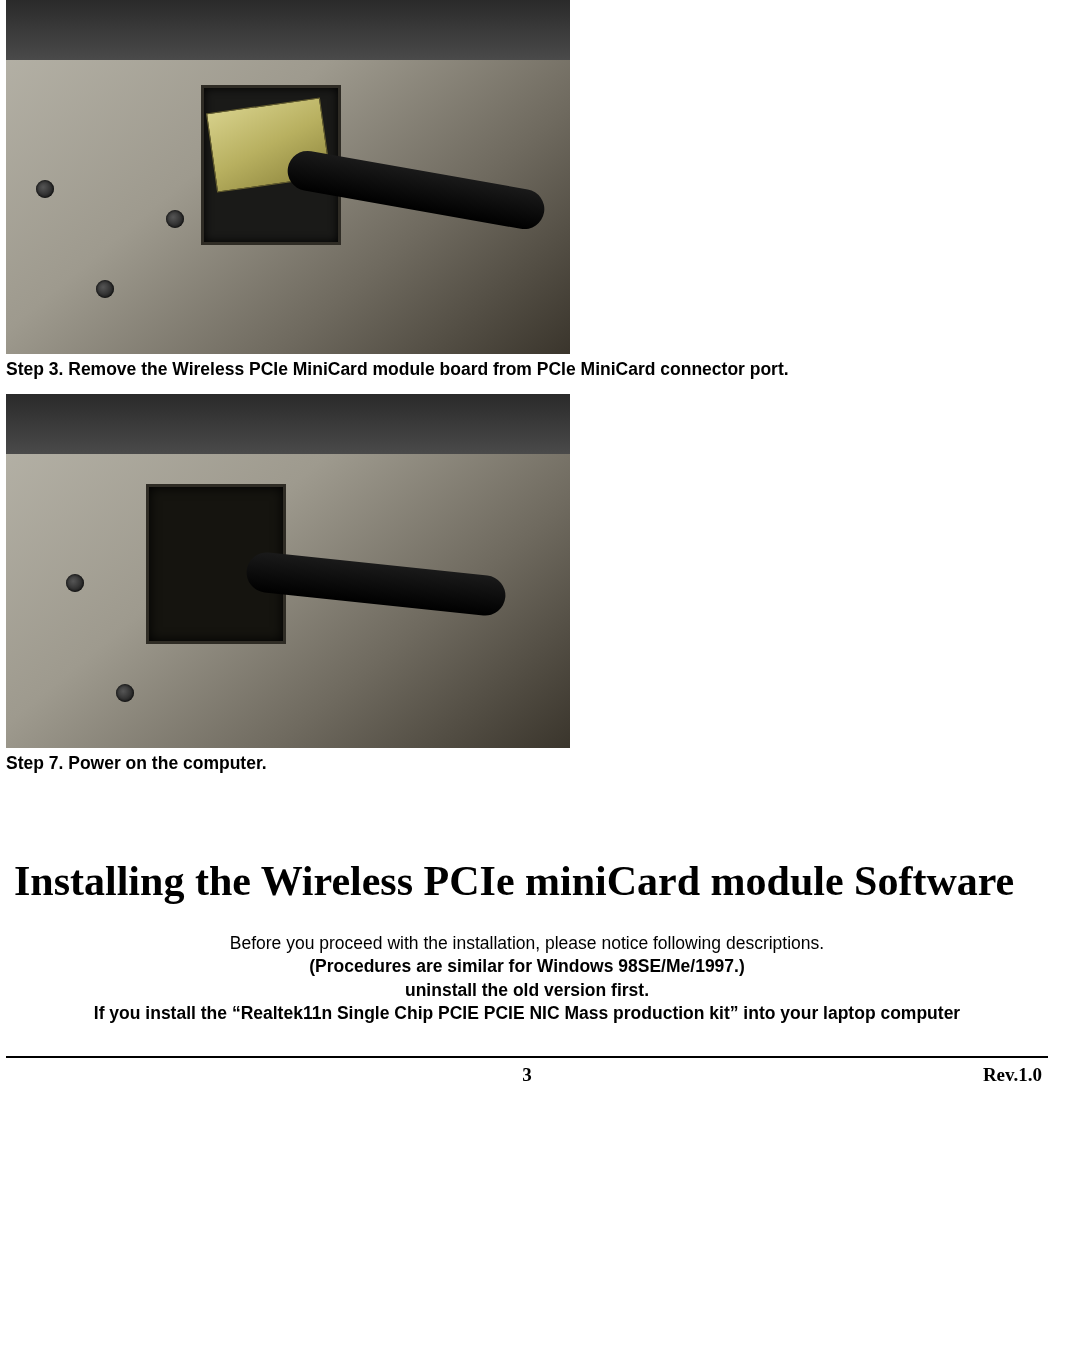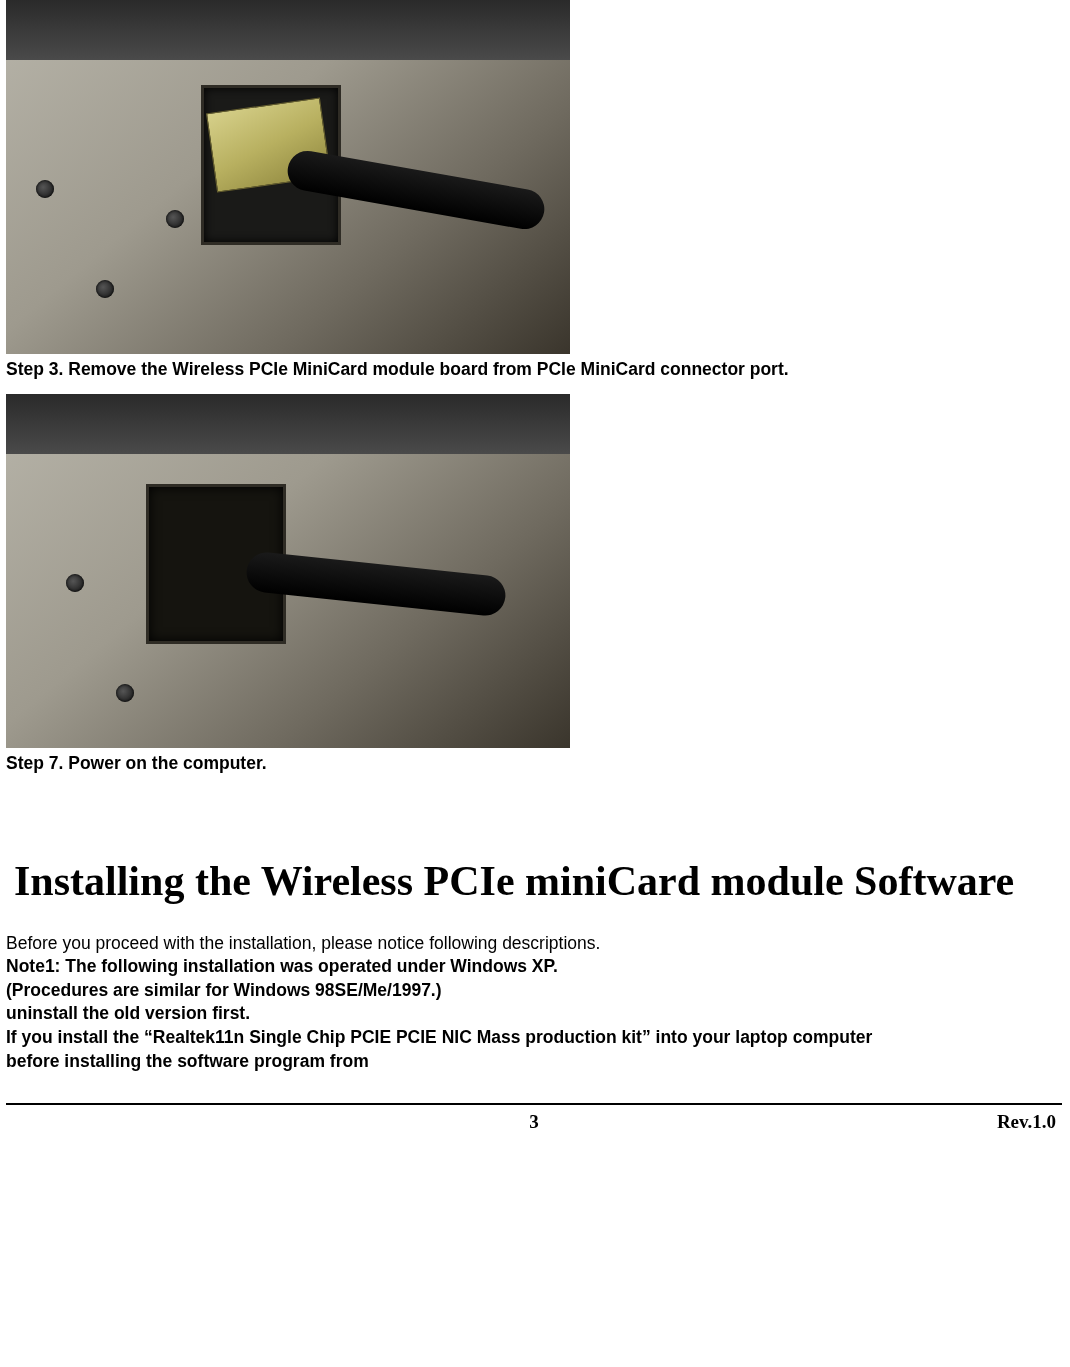--- a/index.html
+++ b/index.html
@@ -1,17 +1,17 @@
 <!DOCTYPE html>
 <html><head>
 <meta charset="utf-8">
 <style>
   * { box-sizing: border-box; margin: 0; padding: 0; }
   html, body { width: 1070px; background: #fff; font-family: Arial, Helvetica, sans-serif; color: #000; }
-  .page { width: 1070px; padding: 0 8px 0 6px; }
+  .page { width: 1070px; padding: 0 22px 0 6px; }
   .photo {
     width: 564px;
     background: #777;
     position: relative;
     overflow: hidden;
     margin-bottom: 2px;
   }
   .photo .chassis {
     position: absolute; left: 0; right: 0; top: 0; bottom: 0;
     background: linear-gradient(140deg, #b7b4a9 0%, #9e9a8e 40%, #6f6a5f 70%, #3a352c 100%);
@@ -66,20 +66,21 @@
   h1.section-title {
     font-family: "Times New Roman", Times, serif;
     font-weight: bold;
     font-size: 42px;
     line-height: 1.15;
     margin: 0 0 26px 8px;
   }
   .body-text {
     font-size: 17.5px;
     line-height: 1.35;
+    text-align: center;
   }
   .body-text .plain { font-weight: normal; }
   .body-text .bold { font-weight: bold; }
   .footer-rule {
     border: none;
     border-top: 2px solid #000;
     margin: 30px 0 6px 0;
   }
   .footer {
     display: flex;
@@ -122,25 +123,23 @@
   </div>
 
   <p class="step-caption">Step 7. Power on the computer.</p>
 
   <div class="big-gap"></div>
 
   <h1 class="section-title">Installing the Wireless PCIe miniCard module Software</h1>
 
   <div class="body-text">
     <div class="plain">Before you proceed with the installation, please notice following descriptions.</div>
-    <div class="bold">Note1: The following installation was operated under Windows XP.</div>
     <div class="bold">(Procedures are similar for Windows 98SE/Me/1997.)</div>
     <div class="bold">uninstall the old version first.</div>
     <div class="bold">If you install the “Realtek11n Single Chip PCIE PCIE NIC Mass production kit” into your laptop computer</div>
-    <div class="bold">before installing the software program from</div>
   </div>
 
   <hr class="footer-rule">
 
   <div class="footer">
     <span class="spacer-left"></span>
     <span class="pgnum">3</span>
     <span class="spacer-right rev">Rev.1.0</span>
   </div>
 

